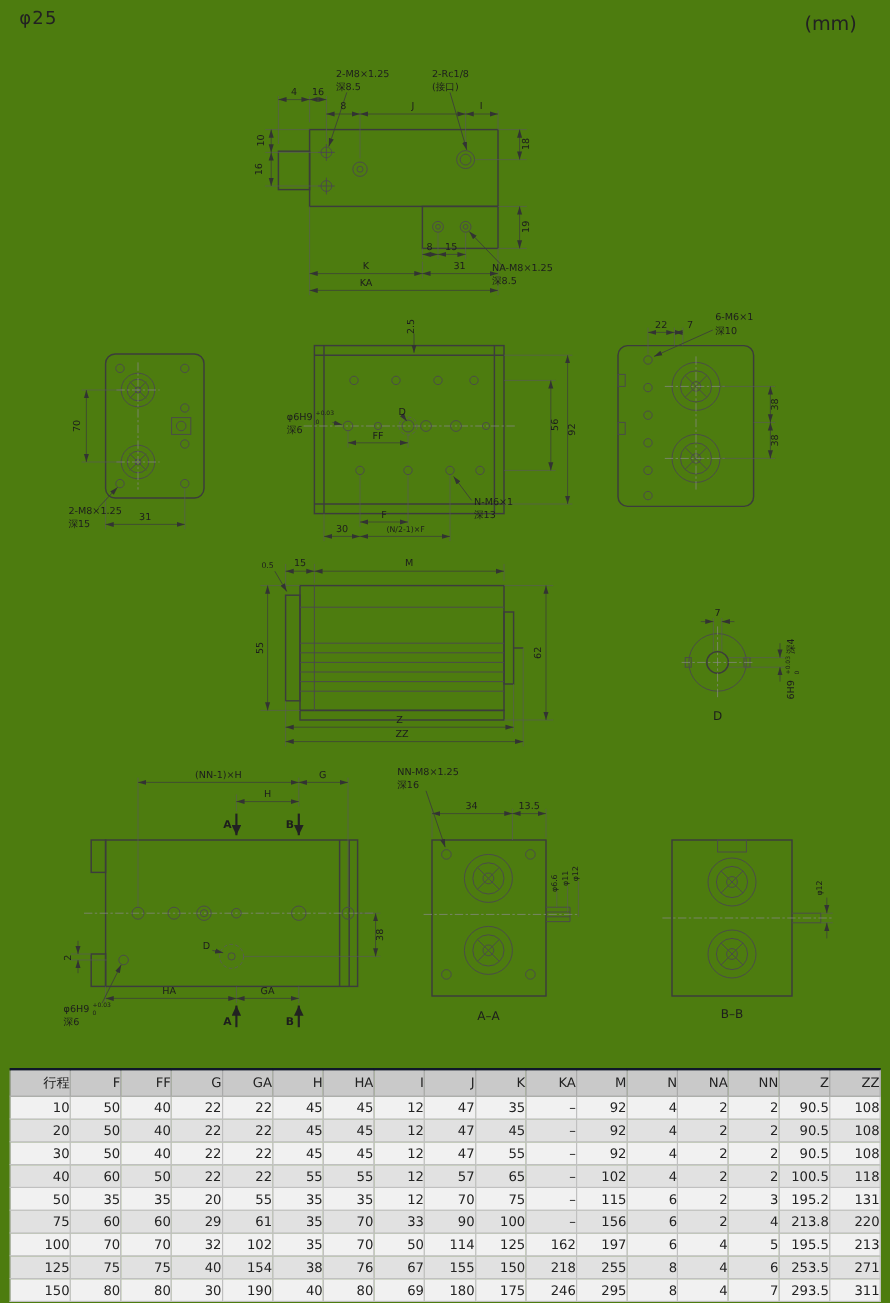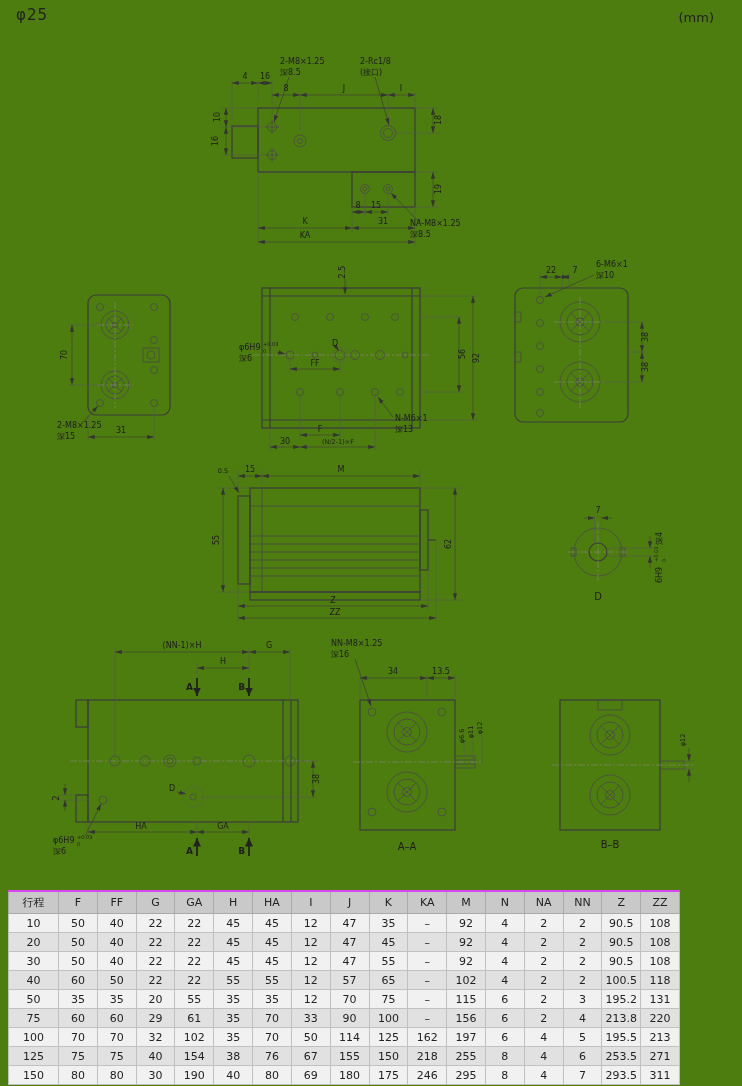--- a/index.html
+++ b/index.html
@@ -1,41 +1,41 @@
 <!DOCTYPE html>
 <html><head>
 <meta charset="utf-8">
 <style>
   * { margin:0; padding:0; box-sizing:border-box; }
   html,body { background:#ffffff; }
   body { width:742px; height:1086px; position:relative; overflow:hidden;
          font-family:"DejaVu Sans","Liberation Sans",sans-serif; color:#222; }
   .page { position:absolute; left:0; top:0; width:742px; height:1086px; background:#4d7c0f; }
   .title { position:absolute; left:16px; top:6px; font-size:15px; letter-spacing:1px; }
-  .unit  { position:absolute; right:28px; top:10px; font-size:13px; }
+  .unit  { position:absolute; right:28px; top:10px; font-size:16px; }
   .view { position:absolute; }
   svg { overflow:visible; }
   svg text { font-size:8px; fill:#1d1d1d; font-family:"DejaVu Sans","Liberation Sans",sans-serif; }
   svg text.mid { text-anchor:middle; }
   svg text.t   { font-size:5px; }
   svg text.sm  { font-size:6.5px; }
   svg text.cap { font-size:10px; }
   svg text.sec { font-size:9px; font-weight:bold; }
   .ol   { fill:none; stroke:#3c3c3c; stroke-width:1.2; }
   .thin { fill:none; stroke:#4a4a4a; stroke-width:0.8; }
   .cl   { fill:none; stroke:#8a8a8a; stroke-width:0.6; stroke-dasharray:7 2 2 2; }
   .dash { fill:none; stroke:#5a5a5a; stroke-width:0.7; stroke-dasharray:3 2; }
   .dim  { fill:none; stroke:#3c3c3c; stroke-width:0.6; }
   .ext  { fill:none; stroke:#5a5a5a; stroke-width:0.55; }
   .lead { fill:none; stroke:#3c3c3c; stroke-width:0.7; }
   .secline { fill:none; stroke:#222; stroke-width:1.8; }
   
   .table-wrap { position:absolute; left:8px; top:890px; width:726px; }
-  table#dims { width:672px; border-collapse:collapse; table-layout:fixed;
-               font-size:11px; text-align:center; border-top:2px solid #d946ef; }
+  table#dims { width:726px; border-collapse:collapse; table-layout:fixed;
+               font-size:11px; text-align:right; border-top:2px solid #0f172a; }
   #dims th { background:#c9c9c9; font-weight:normal; border:1px solid #aaaaaa; padding:3px 0; }
   #dims th:first-child { width:50px; }
   #dims td { border:1px solid #c0c0c0; padding:2.5px 0; }
   #dims tbody tr:nth-child(odd)  td { background:#f1f1f1; }
   #dims tbody tr:nth-child(even) td { background:#e1e1e1; }
 </style>
 </head>
 <body>
 
 <div class="page">

